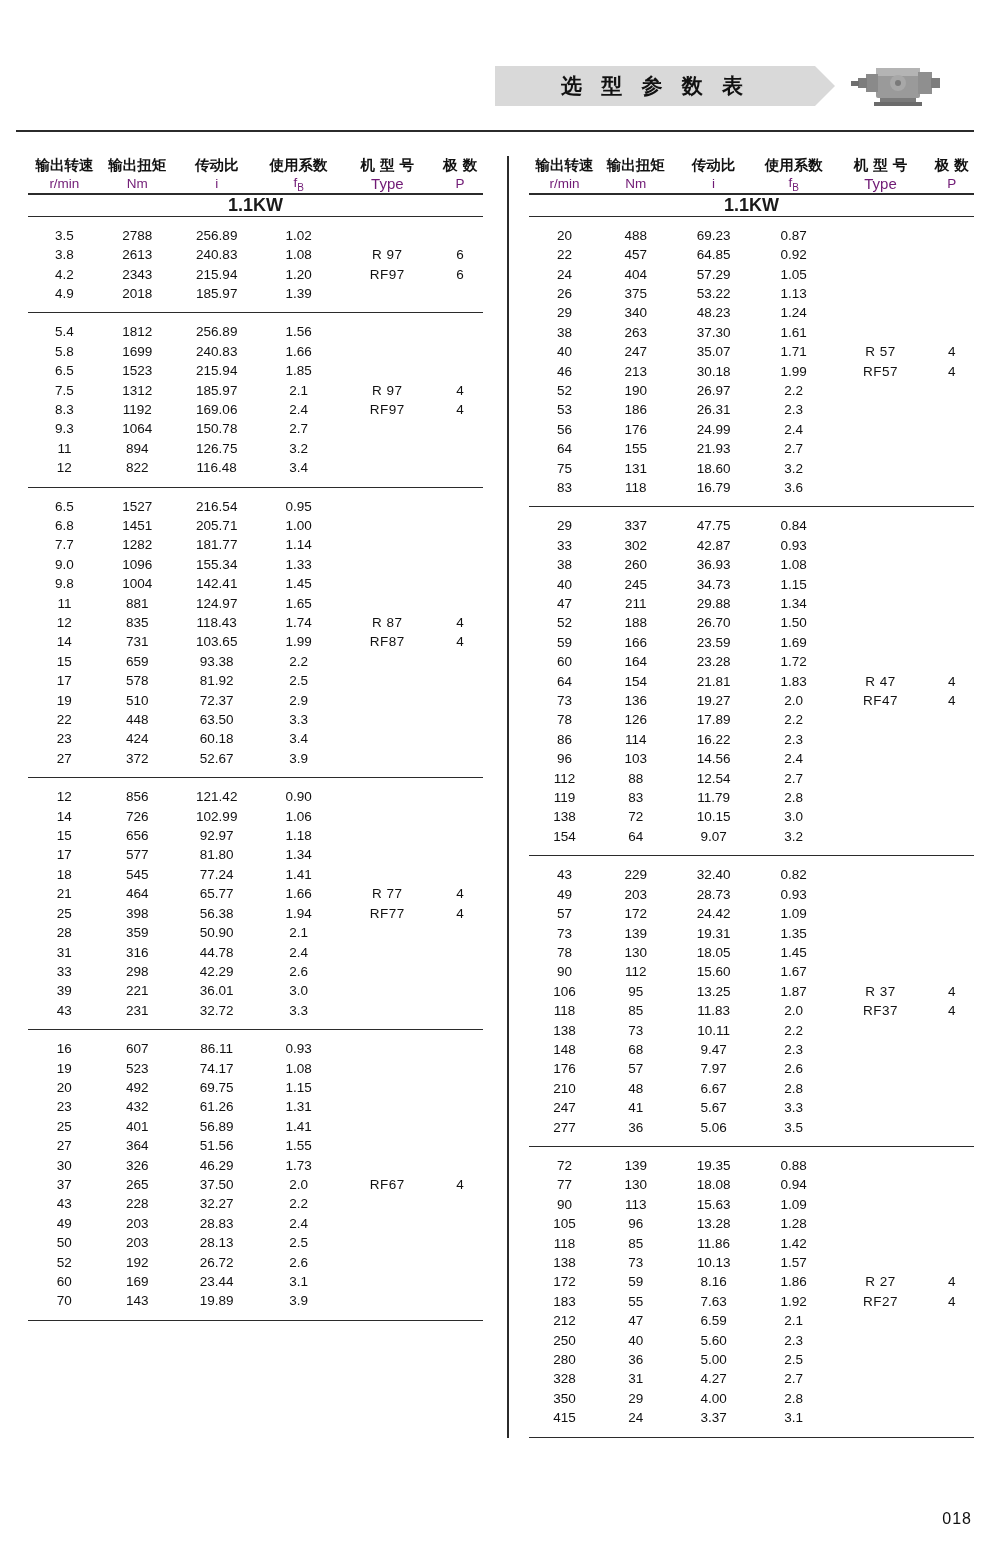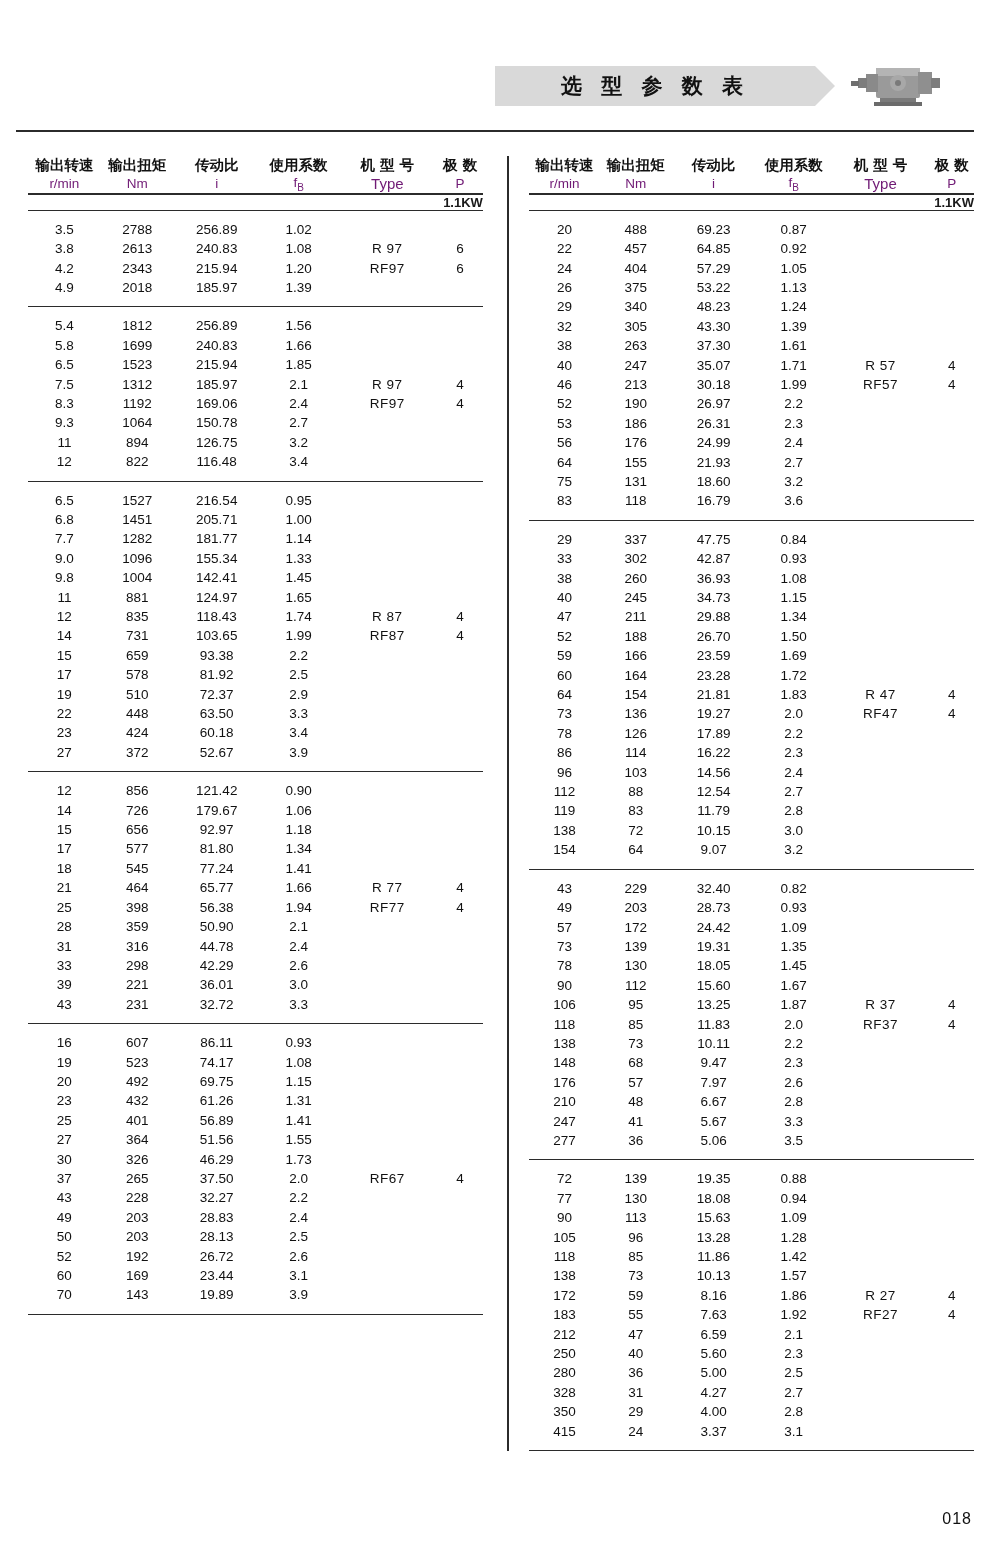--- a/index.html
+++ b/index.html
@@ -117,25 +117,25 @@
     font-size: 13.5px;
     color: #701a75;
     text-align: center;
     padding-bottom: 4px;
     white-space: nowrap;
   }
   .hdr-row2 td.type-h { font-size: 15px; }
   .sub { font-size: 10px; vertical-align: sub; }
 
   .kw-row td {
-    font-size: 13px;
+    font-size: 18px;
     font-weight: bold;
     padding-top: 8px;
     padding-bottom: 6px;
-    text-align: right;
+    text-align: center;
   }
 
   .hline td {
     border-top: 1.5px solid #2b2b2b;
     height: 0;
     font-size: 0;
     line-height: 0;
   }
   .thick td {
     border-top: 2px solid #2b2b2b;
@@ -464,21 +464,21 @@
               <td class="c-rpm">12</td>
               <td class="c-nm">856</td>
               <td class="c-i">121.42</td>
               <td class="c-fb">0.90</td>
               <td class="c-ty"></td>
               <td class="c-p"></td>
             </tr>
             <tr class="data-row">
               <td class="c-rpm">14</td>
               <td class="c-nm">726</td>
-              <td class="c-i">179.67</td>
+              <td class="c-i">102.99</td>
               <td class="c-fb">1.06</td>
               <td class="c-ty"></td>
               <td class="c-p"></td>
             </tr>
             <tr class="data-row">
               <td class="c-rpm">15</td>
               <td class="c-nm">656</td>
               <td class="c-i">92.97</td>
               <td class="c-fb">1.18</td>
               <td class="c-ty"></td>
@@ -751,28 +751,20 @@
             </tr>
             <tr class="data-row">
               <td class="c-rpm">29</td>
               <td class="c-nm">340</td>
               <td class="c-i">48.23</td>
               <td class="c-fb">1.24</td>
               <td class="c-ty"></td>
               <td class="c-p"></td>
             </tr>
             <tr class="data-row">
-              <td class="c-rpm">32</td>
-              <td class="c-nm">305</td>
-              <td class="c-i">43.30</td>
-              <td class="c-fb">1.39</td>
-              <td class="c-ty"></td>
-              <td class="c-p"></td>
-            </tr>
-            <tr class="data-row">
               <td class="c-rpm">38</td>
               <td class="c-nm">263</td>
               <td class="c-i">37.30</td>
               <td class="c-fb">1.61</td>
               <td class="c-ty"></td>
               <td class="c-p"></td>
             </tr>
             <tr class="data-row">
               <td class="c-rpm">40</td>
               <td class="c-nm">247</td>

